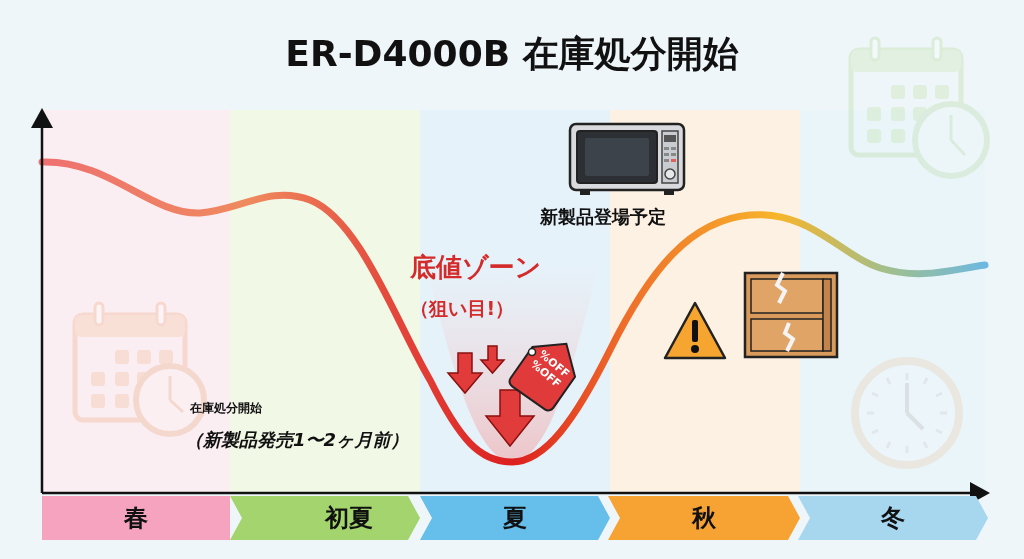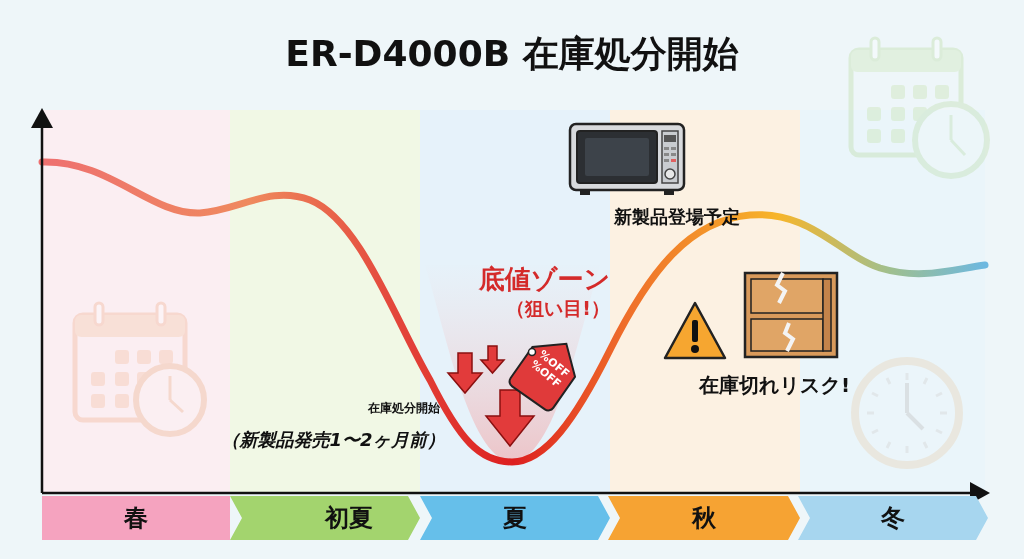--- a/index.html
+++ b/index.html
@@ -1,19 +1,19 @@
 <!DOCTYPE html>
 <html><head>
 <meta charset="utf-8">
 <style>
   html,body{margin:0;padding:0;}
   body{width:1024px;height:559px;overflow:hidden;background:#eef6f9;font-family:"DejaVu Sans","Liberation Sans",sans-serif;position:relative;}
   .title{position:absolute;left:0;top:30px;width:1024px;text-align:center;font-size:36px;font-weight:bold;color:#111;letter-spacing:0px;}
   svg.main{position:absolute;left:0;top:0;}
-  .lbl{position:absolute;text-align:right;font-weight:bold;color:#111;}
+  .lbl{position:absolute;text-align:left;font-weight:bold;color:#111;}
   .season{position:absolute;top:496px;height:44px;display:flex;align-items:center;justify-content:center;font-size:24px;font-weight:bold;color:#111;}
 </style>
 </head>
 <body>
 
 <div class="title">ER-D4000B 在庫処分開始</div>
 
 <svg class="main" width="1024" height="559" viewBox="0 0 1024 559">
   <defs>
     <linearGradient id="curveGrad" x1="42" y1="0" x2="985" y2="0" gradientUnits="userSpaceOnUse">
@@ -149,30 +149,29 @@
     <path d="M38,0 l-6,12 l8,6 l-6,12" fill="none" stroke="#f4f4f4" stroke-width="4"></path>
     <path d="M44,50 l-4,10 l8,6 l-6,12" fill="none" stroke="#f4f4f4" stroke-width="4"></path>
   </g>
 </svg>
 
 <div style="position:absolute;left:526px;top:356px;width:48px;transform:rotate(40deg);color:#fff;font-weight:bold;font-size:11px;line-height:13px;text-align:center;">
   <div>%OFF</div>
   <div>%OFF</div>
 </div>
 
-<div class="lbl" style="left:410px;top:262px;width:200px;color:#d42a2a;font-size:26px;">底値ゾーン</div>
+<div class="lbl" style="left:410px;top:250px;width:200px;color:#d42a2a;font-size:26px;">底値ゾーン</div>
 <div class="lbl" style="left:410px;top:296px;width:200px;color:#d42a2a;font-size:19px;">（狙い目!）</div>
 
 <div class="lbl" style="left:190px;top:400px;width:250px;font-size:12px;">在庫処分開始</div>
 <div class="lbl" style="left:185px;top:428px;width:260px;font-size:18px;font-style:italic;">（新製品発売1〜2ヶ月前）</div>
 
 <div class="lbl" style="left:540px;top:205px;width:200px;font-size:18px;">新製品登場予定</div>
 
 <div class="lbl" style="left:650px;top:370px;width:200px;font-size:20px;line-height:30px;">
-  <div>在庫切れリスク!</div>
 </div>
 
 <div class="season" style="left:42px;width:188px;background:#f5a3bf;clip-path:polygon(0 0,188px 0,200px 50%,188px 100%,0 100%);">
     <span>春</span>
   </div>
 <div class="season" style="left:230px;width:190px;background:#a3d46e;clip-path:polygon(0 0,178px 0,190px 50%,178px 100%,0 100%,12px 50%);padding-left:24px;">
     <span>初夏</span>
   </div>
 <div class="season" style="left:420px;width:190px;background:#66bfea;clip-path:polygon(0 0,178px 0,190px 50%,178px 100%,0 100%,12px 50%);">
     <span>夏</span>

